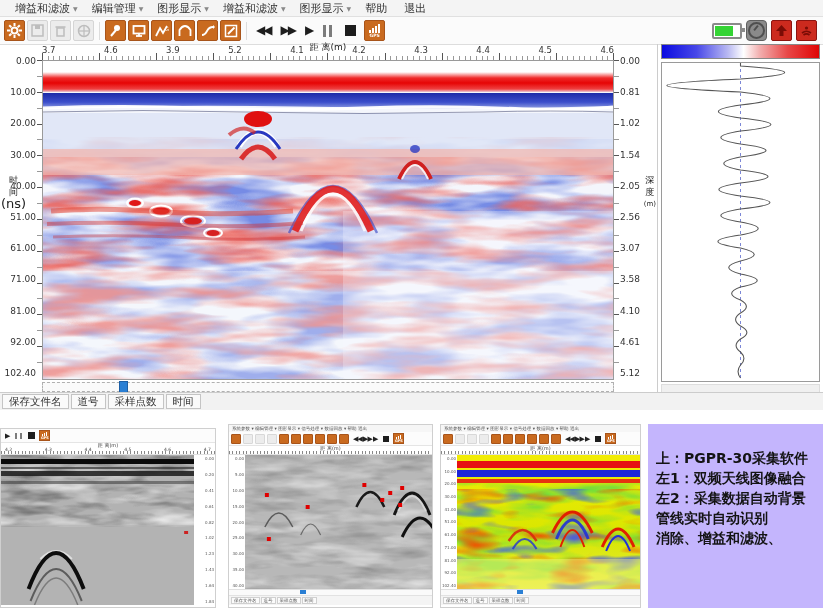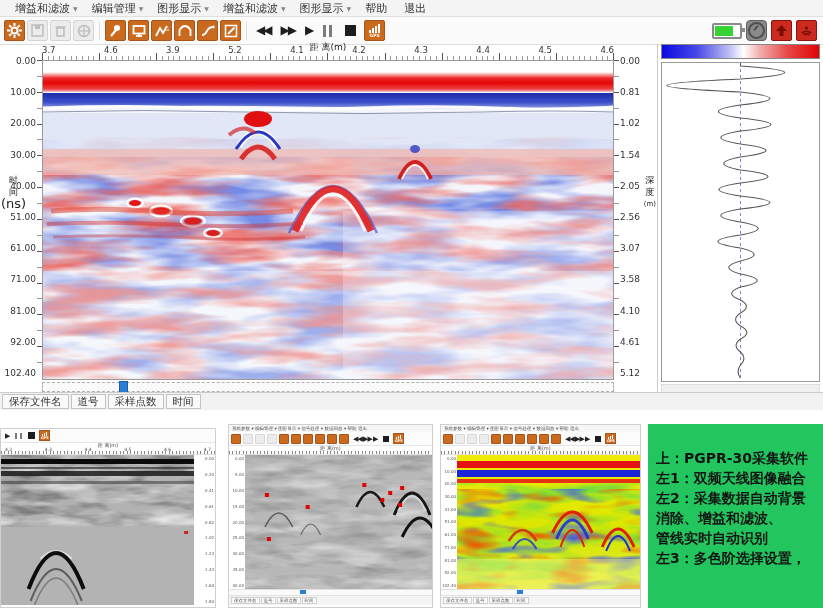--- a/index.html
+++ b/index.html
@@ -97,21 +97,21 @@
   .mbody{display:flex;}
   .maxis{display:flex;flex-direction:column;justify-content:space-between;font-size:4px;color:#555;
          padding:1px 1px;text-align:right;}
   .mplot{position:relative;flex:1;overflow:hidden;}
   .mplot svg{display:block;width:100%;height:100%;}
   .mscroll{position:relative;height:5px;border-top:1px solid #e0e0e0;background:#fafafa;}
   .mthumb{position:absolute;top:0;width:6px;height:4px;background:#2a7fd4;}
   .mstatus{display:flex;gap:1px;padding:1px 2px;background:#f4f4f4;border-top:1px solid #e2e2e2;}
   .mstatus span{font-size:4.5px;color:#555;border:1px solid #d0d0d0;padding:0 2px;background:#fbfbfb;}
   
-  #caption{position:absolute;left:648px;top:0;width:175px;height:184px;background:#22c55e;
+  #caption{position:absolute;left:648px;top:0;width:175px;height:184px;background:#c4b5fd;
            padding:24px 4px 0 8px;box-sizing:border-box;}
   #caption div{font-size:14px;font-weight:bold;color:#141414;line-height:20px;white-space:nowrap;}
 </style>
 </head>
 <body>
 
 <svg width="0" height="0" style="position:absolute" aria-hidden="true">
   <defs>
     <filter id="fRed" x="0" y="0" width="100%" height="100%">
       <feTurbulence type="fractalNoise" baseFrequency="0.013 0.065" numOctaves="3" seed="11" stitchTiles="stitch"></feTurbulence>
@@ -648,18 +648,17 @@
           <span>采样点数</span>
           <span>时间</span>
         </div>
     </div>
 
     <div id="caption">
 
     <div>上：PGPR-30采集软件</div>
         <div>左1：双频天线图像融合</div>
         <div>左2：采集数据自动背景</div>
+        <div>管线实时自动识别</div>
         <div>消除、增益和滤波、</div>
-        <div>管线实时自动识别</div>
-        <div>左3：多色阶选择设置，</div>
       </div>
   </div>
 </div>
 
 </body></html>

